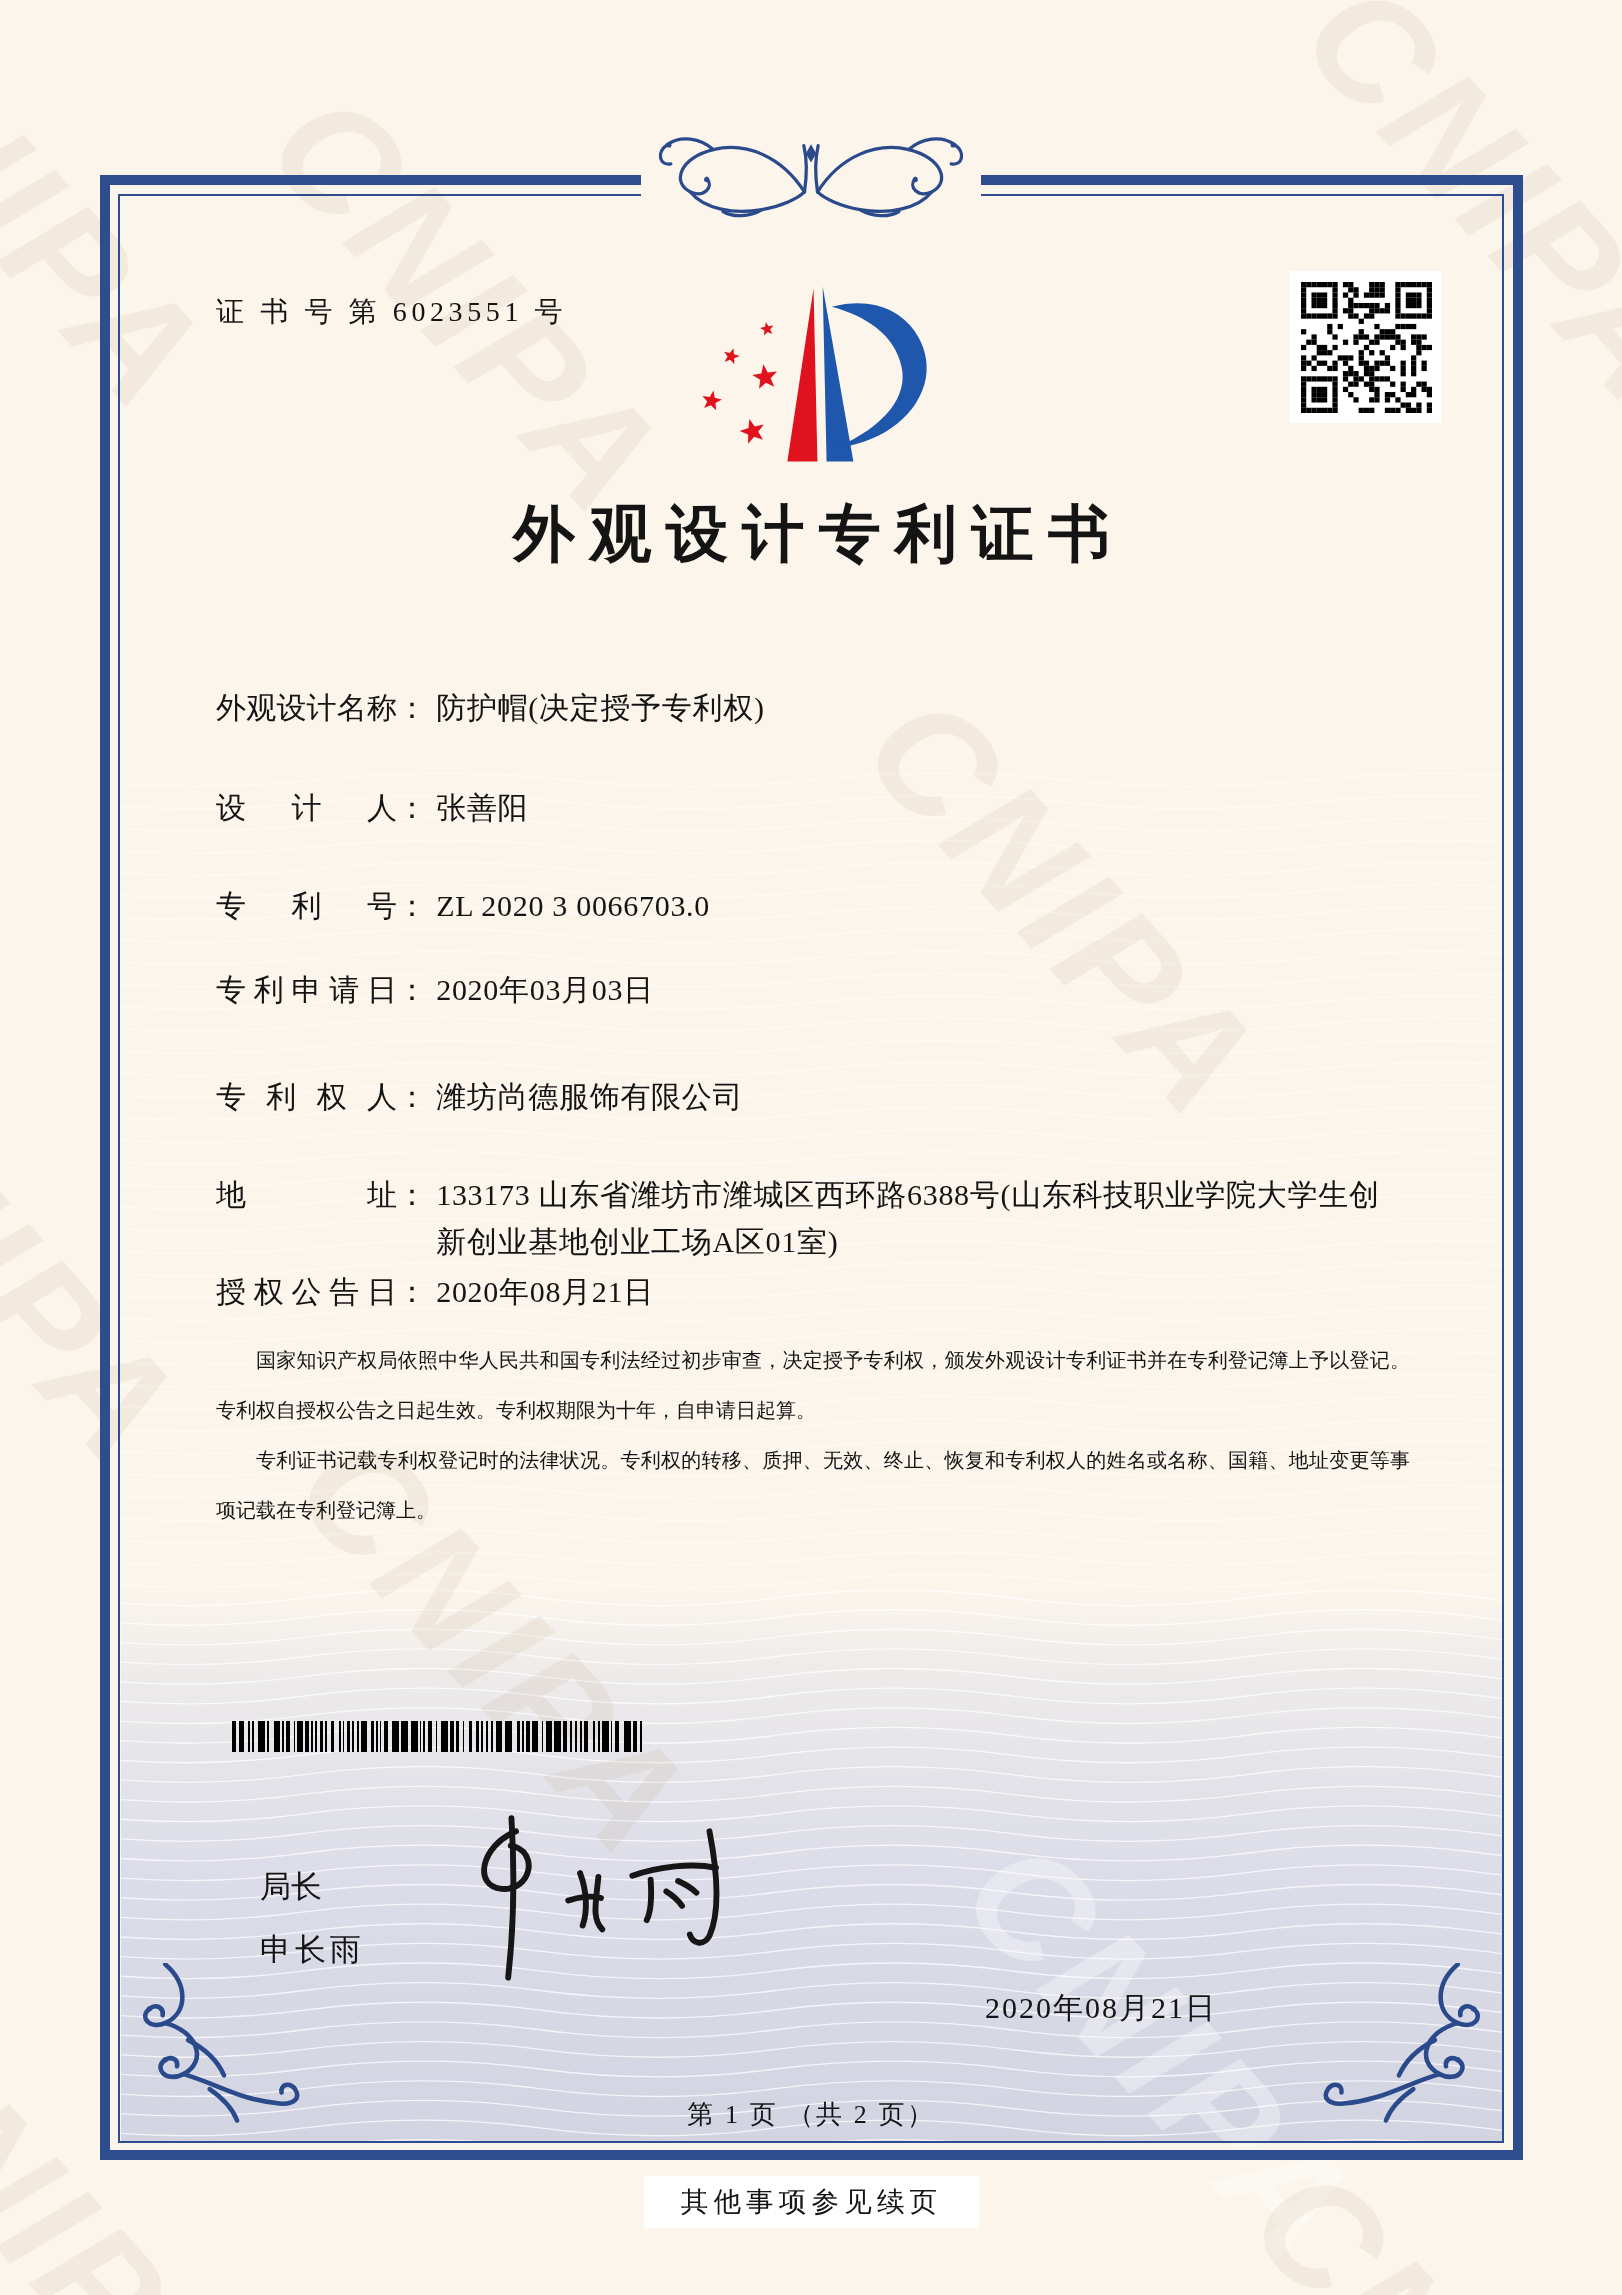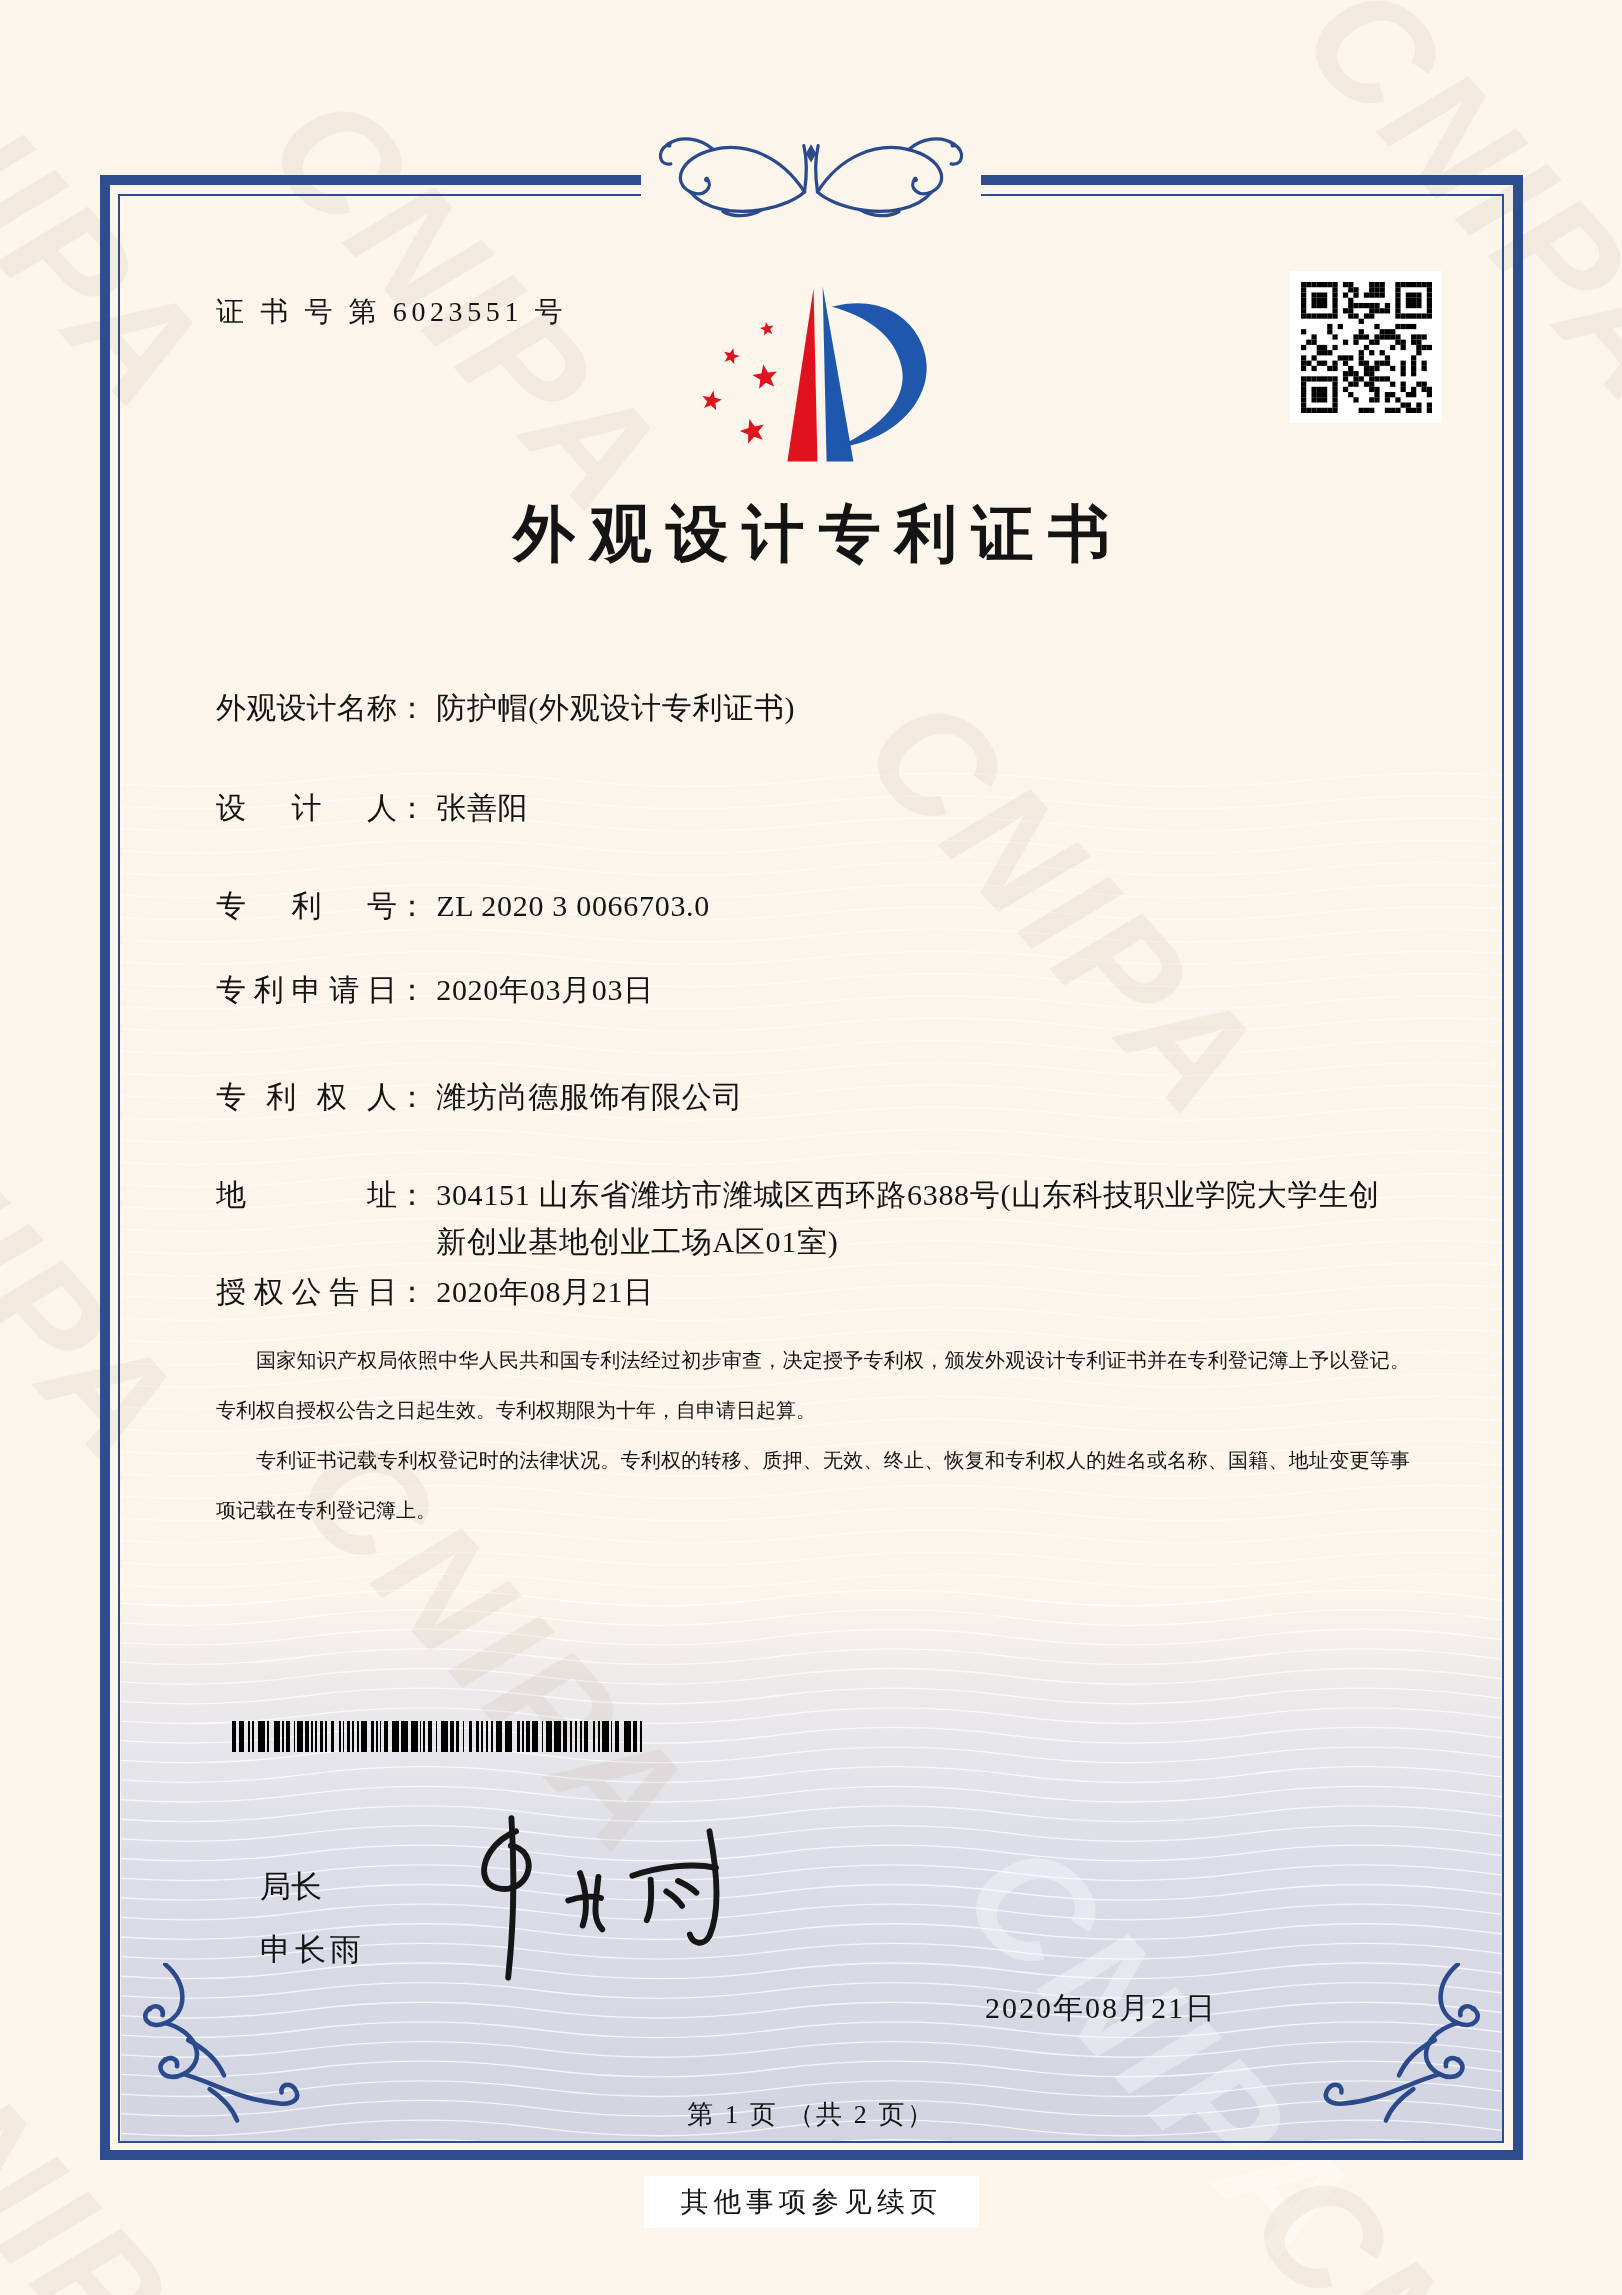--- a/index.html
+++ b/index.html
@@ -452,36 +452,36 @@
       <rect x="160" y="192" width="8" height="8" fill="#000"></rect>
       <rect x="168" y="192" width="8" height="8" fill="#000"></rect>
       <rect x="176" y="192" width="8" height="8" fill="#000"></rect>
       <rect x="192" y="192" width="8" height="8" fill="#000"></rect>
     </svg>
 </div>
 
 <div class="abs title">外观设计专利证书</div>
 
 <div class="row" style="top:684px">
-  <span class="lbl">外观设计名称</span><span class="colon">：</span><span class="val">防护帽(外观设计专利证书)</span>
+  <span class="lbl">外观设计名称</span><span class="colon">：</span><span class="val">防护帽(决定授予专利权)</span>
 </div>
 <div class="row" style="top:784px">
   <span class="lbl">设计人</span><span class="colon">：</span><span class="val">张善阳</span>
 </div>
 <div class="row" style="top:882px">
   <span class="lbl">专利号</span><span class="colon">：</span><span class="val">ZL 2020 3 0066703.0</span>
 </div>
 <div class="row" style="top:966px">
   <span class="lbl">专利申请日</span><span class="colon">：</span><span class="val">2020年03月03日</span>
 </div>
 <div class="row" style="top:1073px">
   <span class="lbl">专利权人</span><span class="colon">：</span><span class="val">潍坊尚德服饰有限公司</span>
 </div>
 <div class="row" style="top:1171px">
-  <span class="lbl">地址</span><span class="colon">：</span><span class="val">304151 山东省潍坊市潍城区西环路6388号(山东科技职业学院大学生创新创业基地创业工场A区01室)</span>
+  <span class="lbl">地址</span><span class="colon">：</span><span class="val">133173 山东省潍坊市潍城区西环路6388号(山东科技职业学院大学生创新创业基地创业工场A区01室)</span>
 </div>
 
 <div class="row" style="top:1268px">
   <span class="lbl">授权公告日</span><span class="colon">：</span><span class="val" style="width:366px">2020年08月21日</span>
 </div>
 
 <div class="abs paras">
   <p>国家知识产权局依照中华人民共和国专利法经过初步审查，决定授予专利权，颁发外观设计专利证书并在专利登记簿上予以登记。专利权自授权公告之日起生效。专利权期限为十年，自申请日起算。</p>
   <p>专利证书记载专利权登记时的法律状况。专利权的转移、质押、无效、终止、恢复和专利权人的姓名或名称、国籍、地址变更等事项记载在专利登记簿上。</p>
 </div>

